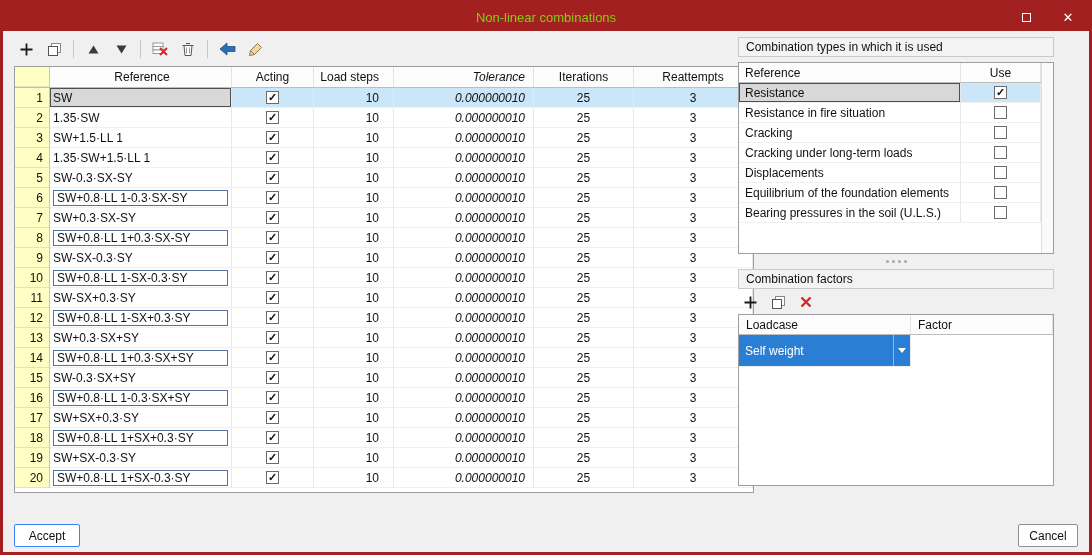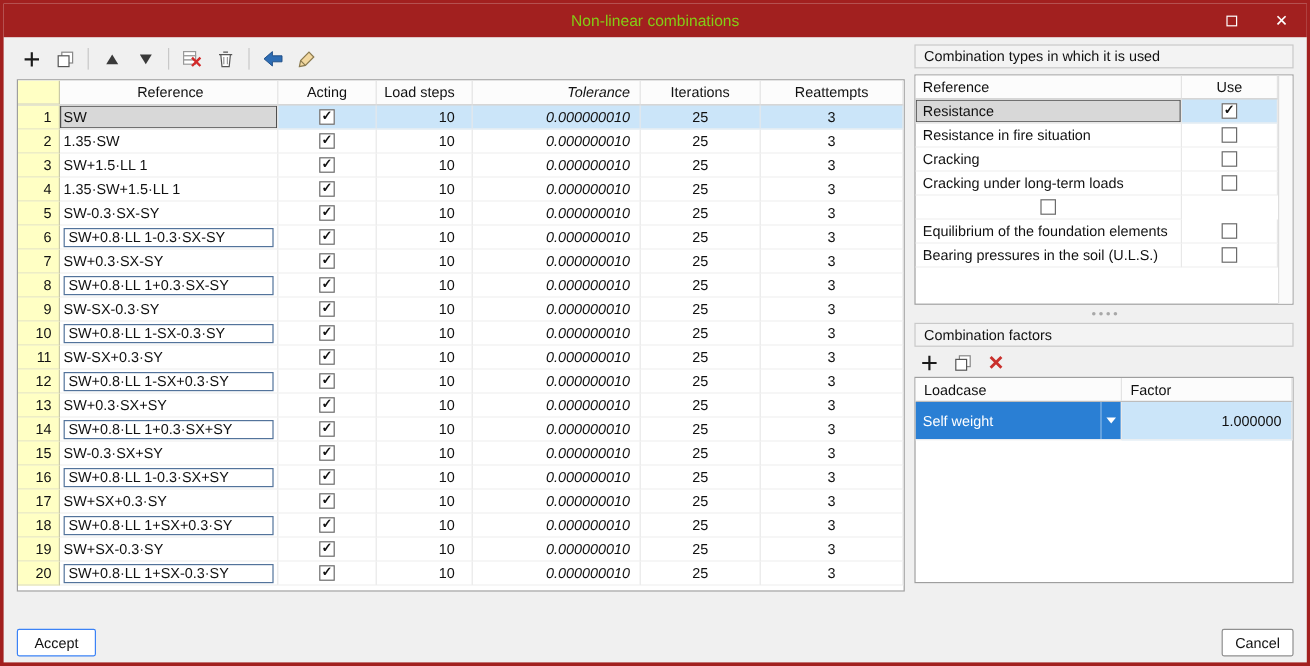--- a/index.html
+++ b/index.html
@@ -35,21 +35,21 @@
   .c-tol { justify-content:flex-end; padding-right:8px;font-style:italic; }
   .c-iter { justify-content:center; }
   .c-reatt { justify-content:center; }
   .mt-row.sel .cell:not(.c-num) { background:#CBE5F9; }
   .c-ref.focus { background:#D8D8D8 !important; box-shadow:inset 0 0 0 1px #4F4F4F; }
   .refbox { flex:1; height:16px; line-height:14px; border:1px solid #53739B; padding:0 3px; margin-right:3px; overflow:hidden; white-space:nowrap; }
 
   .cb { width:13px; height:13px; border:1px solid #6B6B6B; background:#fff; font-size:11px; line-height:11px; display:flex; align-items:center; justify-content:center; font-weight:700; color:#111; }
 
   
-  .right-pane { position:absolute; left:759px; top:6px; width:316px; }
+  .right-pane { position:absolute; left:735px; top:6px; width:316px; }
   .panel-header { height:20px; background:#F3F3F3; border:1px solid #C9C9C9; display:flex; align-items:center; padding-left:7px; }
 
   .ct-table { margin-top:5px; height:192px; background:#fff; border:1px solid #9E9E9E; position:relative; padding-right:12px; }
   .ct-track { position:absolute; top:0; right:0; bottom:0; width:12px; background:#FAFAFA; border-left:1px solid #DEDEDE; }
   .ct-headerrow, .ct-row { display:grid; grid-template-columns:1fr 80px; }
   .ct-headerrow { height:20px; border-bottom:1px solid #BDBDBD; background:#FCFCFC; }
   .ct-row { height:20px; }
   .ct-ref { padding-left:6px; justify-content:flex-start; }
   .ct-headerrow .ct-ref { justify-content:flex-start; }
   .ct-use { justify-content:center; }
@@ -454,20 +454,21 @@
                 <span class="cb"></span>
               </div>
             </div>
             <div class="ct-row">
               <div class="cell ct-ref">Cracking under long-term loads</div>
               <div class="cell ct-use">
                 <span class="cb"></span>
               </div>
             </div>
             <div class="ct-row">
+              <div class="cell ct-ref">Displacements</div>
               <div class="cell ct-use">
                 <span class="cb"></span>
               </div>
             </div>
             <div class="ct-row">
               <div class="cell ct-ref">Equilibrium of the foundation elements</div>
               <div class="cell ct-use">
                 <span class="cb"></span>
               </div>
             </div>
@@ -517,21 +518,20 @@
         <div id="cf-body">
             <div class="cf-row">
               <div class="cell cf-lc">
                 <div class="dropdown">
                   <div class="dd-label">Self weight</div>
                   <div class="dd-btn">
                     <div class="dd-tri"></div>
                   </div>
                 </div>
               </div>
-              <div class="cell cf-fac fac-val">1.000000</div>
             </div>
           </div>
       </div>
     </div>
 
     <div class="btn accept">Accept</div>
     <div class="btn cancel">Cancel</div>
 
   </div>
 </div>

